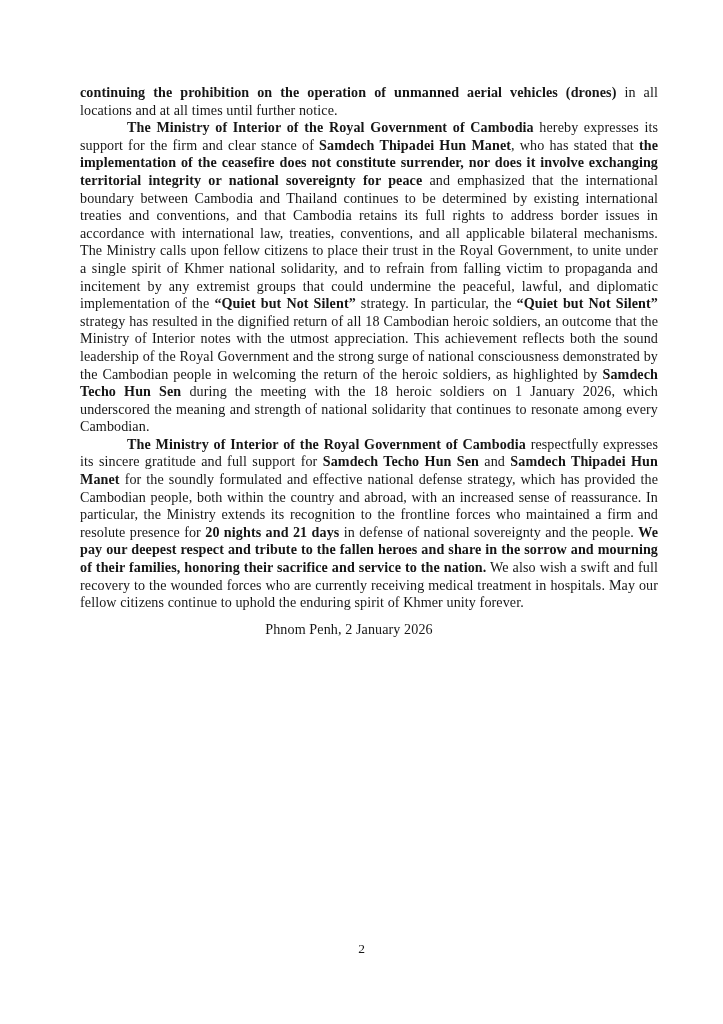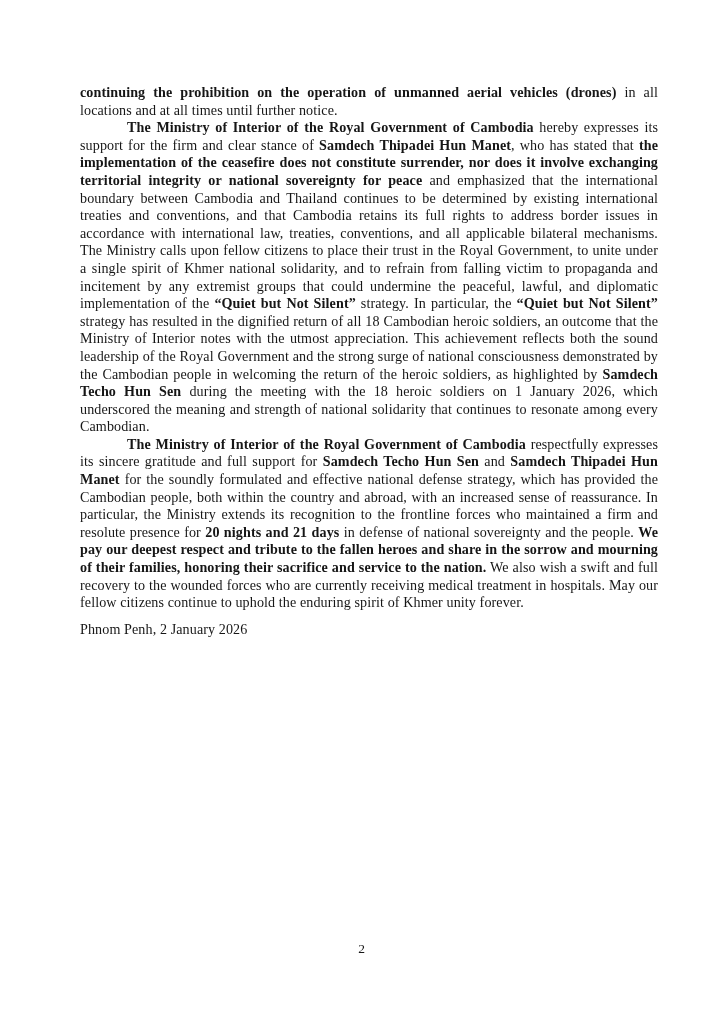--- a/index.html
+++ b/index.html
@@ -31,21 +31,21 @@
   }
   .doc-body p.indent {
     text-indent: 47px;
   }
   .doc-body b {
     font-weight: bold;
     font-family: Liberation Serif, serif;
   }
   .dateline {
     margin-top: 9px;
-    text-align: left;
+    text-align: center;
     padding-right: 40px;
   }
   .page-number {
     position: absolute;
     top: 941px;
     left: 0;
     width: 723px;
     text-align: center;
     font-size: 13.5px;
   }

